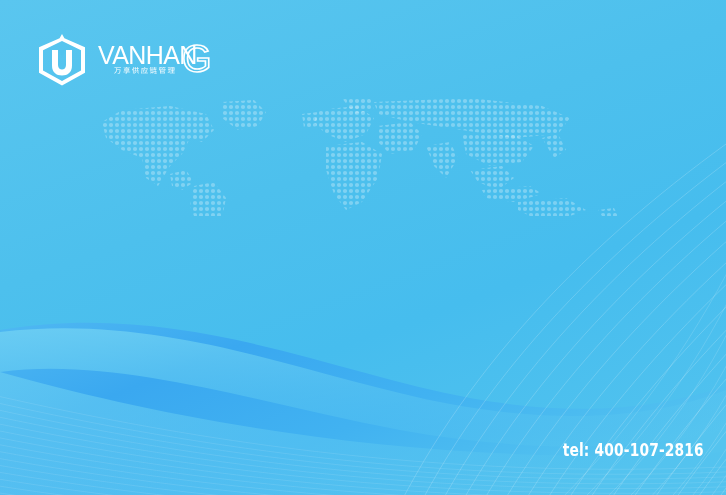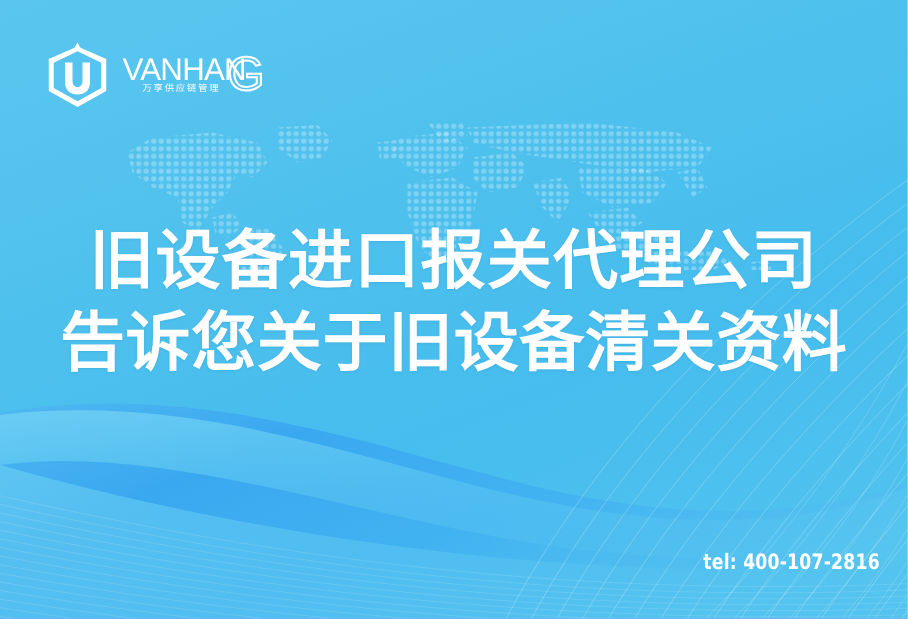--- a/index.html
+++ b/index.html
@@ -291,20 +291,16 @@
 
     <div class="logo-text">
       <svg class="wordmark" viewBox="0 0 124 44">
         <text class="word-main" x="0" y="26">VANHAN</text>
         <text class="word-g" x="84" y="34">G</text>
       </svg>
       <div class="logo-sub">万享供应链管理</div>
     </div>
   </div>
 
-  <div class="headline">
-    <span class="headline-line l1">旧设备进口报关代理公司</span>
-    <span class="headline-line l2">告诉您关于旧设备清关资料</span>
-  </div>
 
   <div class="phone">tel: 400-107-2816</div>
 
 </div>
 
 </body></html>

